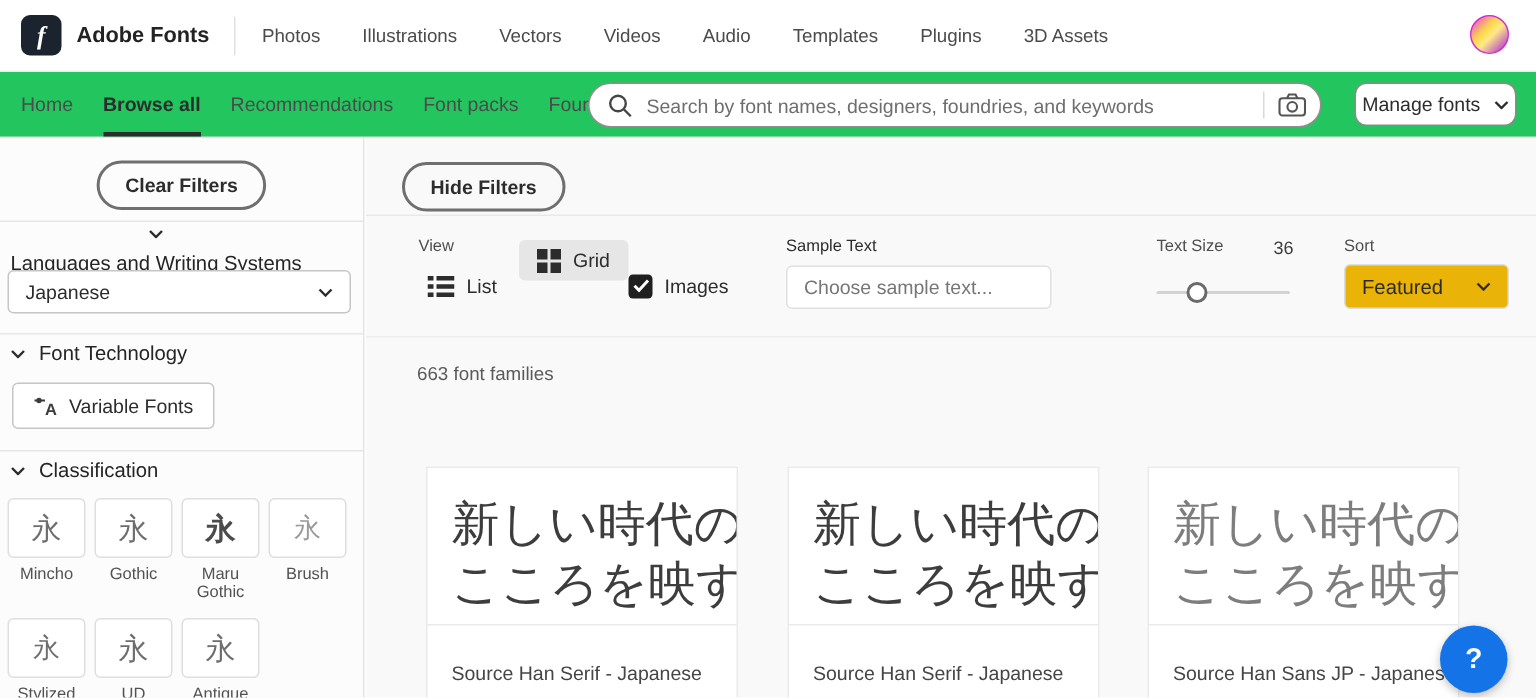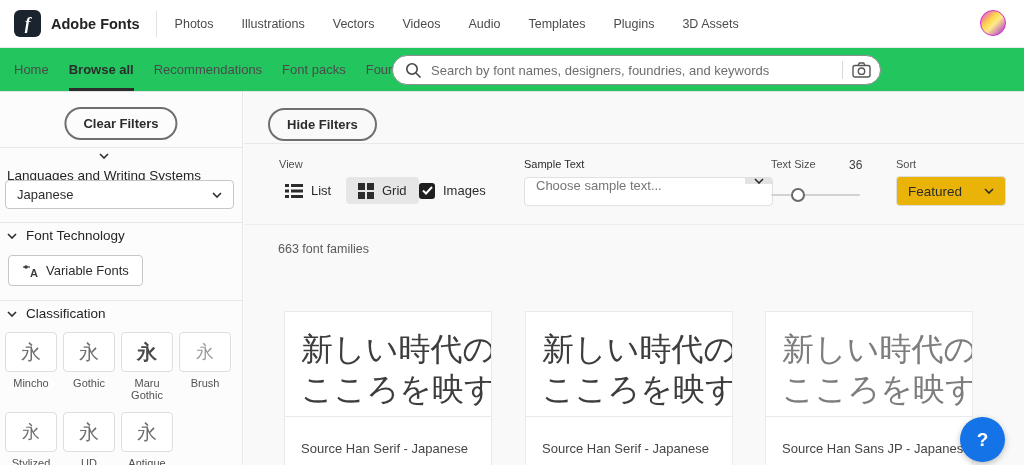--- a/index.html
+++ b/index.html
@@ -73,22 +73,22 @@
   .tile-label { margin-top:5px; font-size:11px; color:#525252; text-align:center; }
   
   .main { position:absolute; top:92px; left:244px; right:0; bottom:0; background:#f9f9f9; }
   .hide-filters { position:absolute; left:24px; top:16px; }
   .main-divider { position:absolute; left:0; right:0; height:1px; background:#e9e9e9; }
   .small-label { position:absolute; font-size:11px; color:#4e4e4e; }
   .ctl { position:absolute; display:flex; align-items:center; gap:8px; font-size:13px; color:#2c2c2c; }
   .grid-pill { background:#e6e6e6; border-radius:4px; height:27px; padding:0 12px; }
   .checkbox { width:16px; height:16px; background:#1f1f1f; border-radius:3px; display:flex;
               align-items:center; justify-content:center; cursor:pointer; }
-  .sample-input { position:absolute; left:280px; top:85px; width:249px; height:29px; background:#fff;
-                  border:1px solid #e0e0e0; border-radius:4px; display:flex; align-items:flex-start;
+  .sample-input { position:absolute; left:280px; top:85px; width:177px; height:29px; background:#fff;
+                  border:1px solid #e0e0e0; border-radius:4px; display:flex; align-items:center;
                   overflow:hidden; }
   .sample-input input { border:none; outline:none; flex:1; padding:0 11px; font-size:13px;
                         color:#444; font-family:inherit; background:transparent; }
   .sample-input input::placeholder { color:#767676; }
   .sample-chevron { width:27px; background:#e3e3e3; display:flex; align-items:center;
                     justify-content:center; cursor:pointer; }
   .slider { position:absolute; left:527px; top:96px; width:89px; height:14px; cursor:pointer; }
   .slider .track { position:absolute; left:0; right:0; top:6px; height:2px; background:#d2d2d2;
                    border-radius:1px; }
   .slider .knob { position:absolute; left:20px; top:0; width:14px; height:14px; background:#fff;
@@ -159,20 +159,26 @@
     <input placeholder="Search by font names, designers, foundries, and keywords" style="">
     <div class="search-vdiv"></div>
     <span>
       <svg width="19" height="16" viewBox="0 0 19 16">
           <rect x="1" y="3.5" width="17" height="11.5" rx="2" fill="none" stroke="#555" stroke-width="1.4"></rect>
           <path d="M6 3.5 L7.3 1 H11.7 L13 3.5" fill="none" stroke="#555" stroke-width="1.4"></path>
           <circle cx="9.5" cy="9.2" r="3.2" fill="none" stroke="#555" stroke-width="1.4"></circle>
         </svg>
     </span>
   </div>
+  <div class="manage">
+    <span>Manage fonts</span>
+    <svg width="10" height="6" viewBox="0 0 10 6">
+        <polyline points="1,1 5,5 9,1" fill="none" stroke="#2c2c2c" stroke-width="1.6"></polyline>
+      </svg>
+  </div>
 </div>
 
 <aside class="sidebar">
   <button class="pill-btn clear-filters">Clear Filters</button>
   <div class="side-divider" style="top:55px;"></div>
 
   <div class="side-sec" style="top:61px;flex-direction:column;">
     <svg width="10" height="6" viewBox="0 0 10 6">
         <polyline points="1,1 5,5 9,1" fill="none" stroke="#2c2c2c" stroke-width="1.6"></polyline>
       </svg>
@@ -265,21 +271,21 @@
           <rect x="0" y="1" width="4" height="3"></rect>
           <rect x="6" y="1" width="12" height="3"></rect>
           <rect x="0" y="6.5" width="4" height="3"></rect>
           <rect x="6" y="6.5" width="12" height="3"></rect>
           <rect x="0" y="12" width="4" height="3"></rect>
           <rect x="6" y="12" width="12" height="3"></rect>
         </g>
       </svg>
     <span>List</span>
   </div>
-  <div class="ctl grid-pill" style="left:102px; top:85px;">
+  <div class="ctl grid-pill" style="left:102px; top:68px;">
     <svg width="16" height="16" viewBox="0 0 16 16">
         <g fill="#2c2c2c">
           <rect x="0" y="0" width="7" height="7"></rect>
           <rect x="9" y="0" width="7" height="7"></rect>
           <rect x="0" y="9" width="7" height="7"></rect>
           <rect x="9" y="9" width="7" height="7"></rect>
         </g>
       </svg>
     <span>Grid</span>
   </div>

